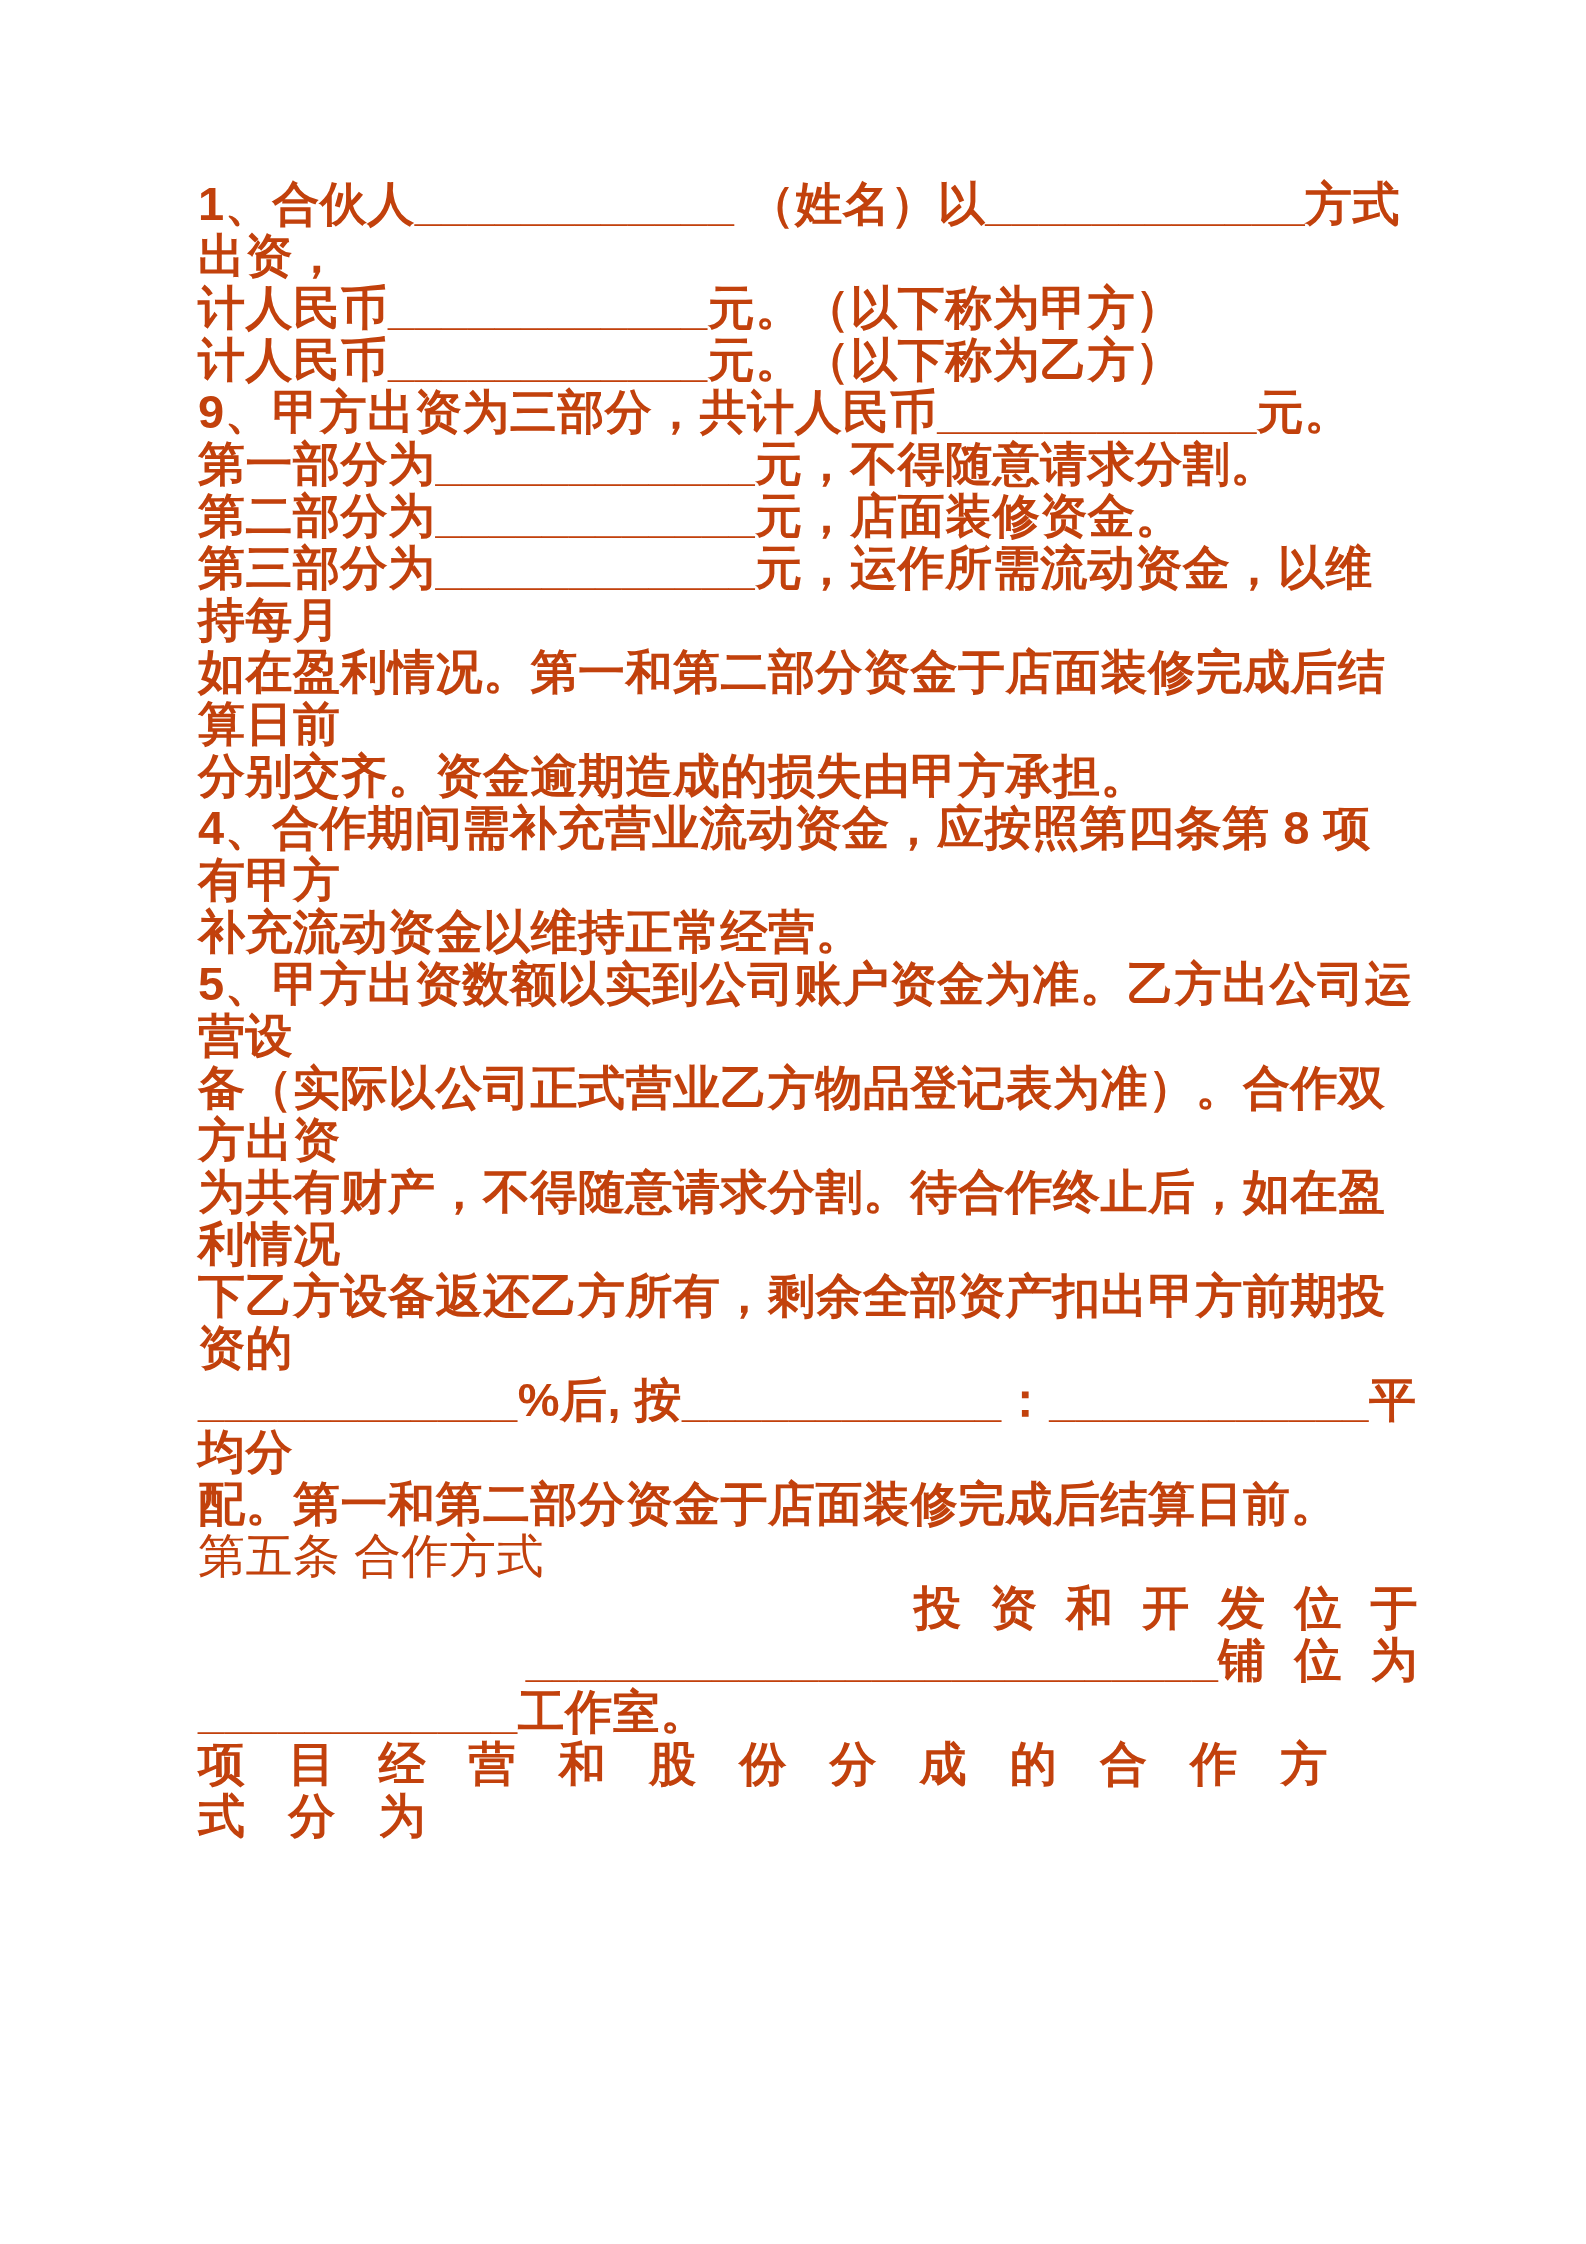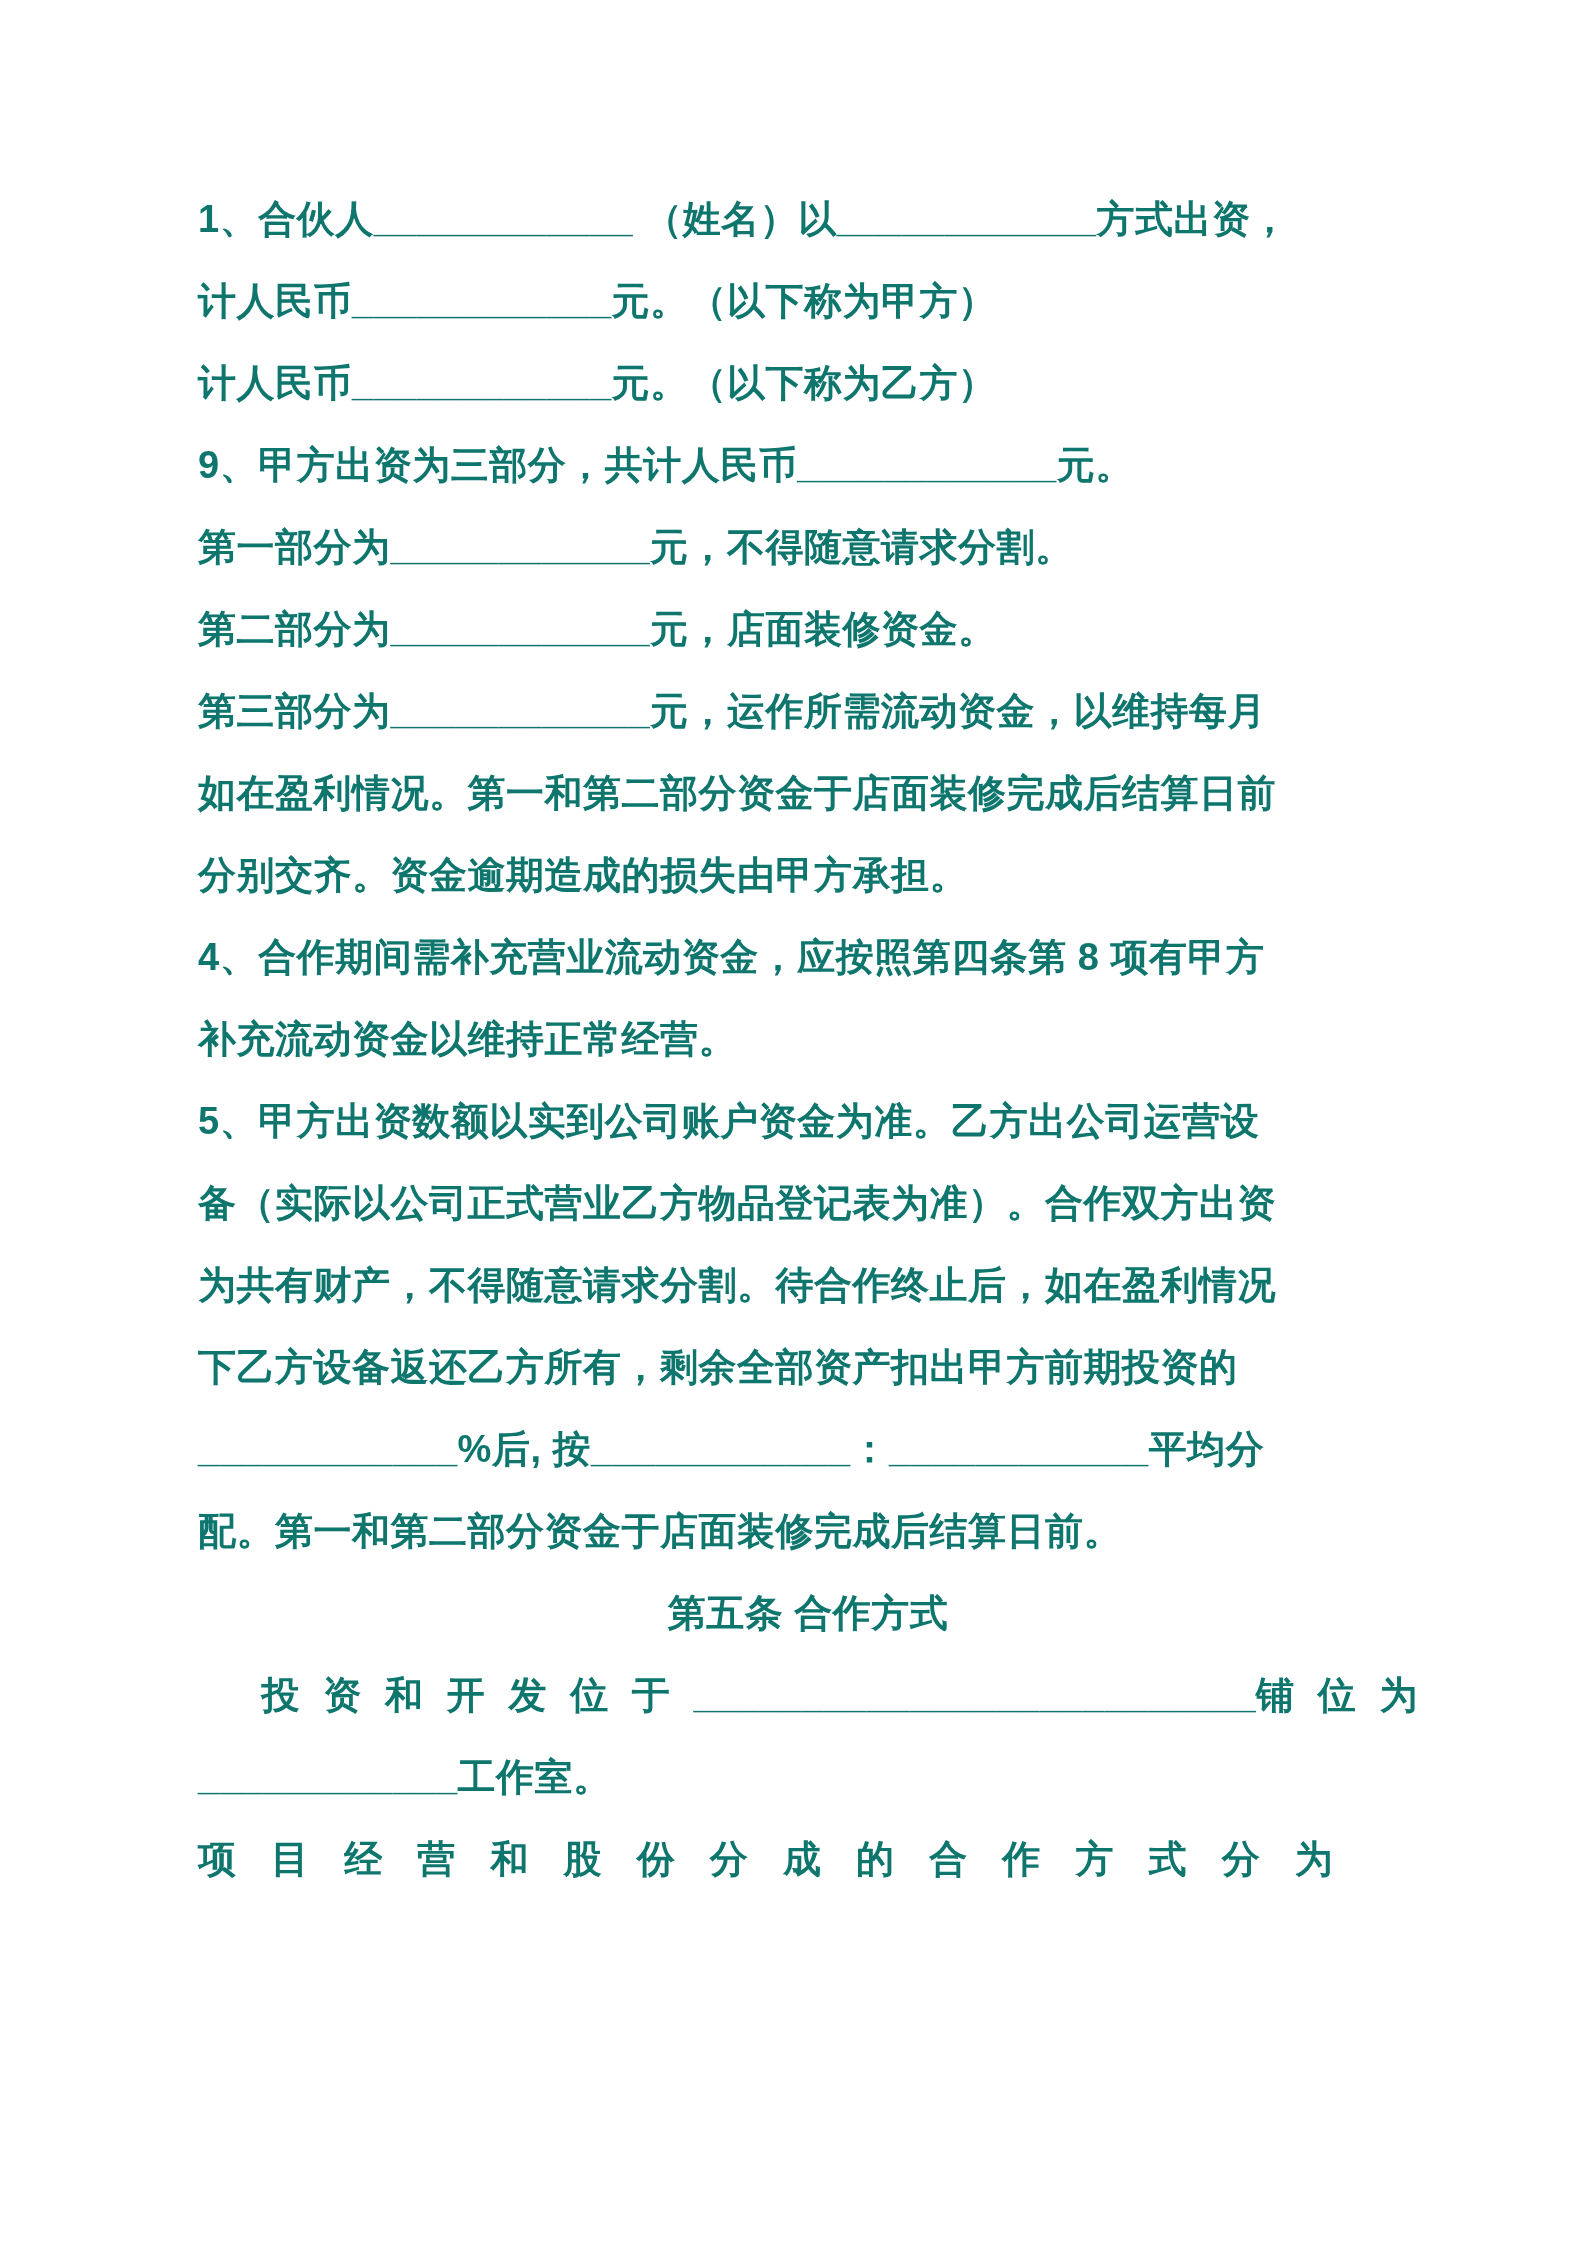--- a/index.html
+++ b/index.html
@@ -20,30 +20,29 @@
     position: absolute;
     top: 178px;
     left: 198px;
     right: 168px;
     font-family: "Liberation Sans", "DejaVu Sans", sans-serif;
     color: #000000;
   }
   p.line {
     margin: 0;
     padding: 0;
-    font-size: 38px;
-    line-height: 82px;
+    font-size: 47px;
+    line-height: 52px;
     font-weight: 700;
-    color: #0f766e;
+    color: #c2410c;
     white-space: pre-wrap;
     letter-spacing: 0.5px;
   }
   p.line.heading {
-    font-weight: 700;
-    text-align: center;
+    font-weight: 400;
   }
   p.line.spread-a {
     word-spacing: 0.32em;
     text-align: right;
   }
   p.line.spread-b {
     word-spacing: 0.62em;
   }
 </style>
 </head>

